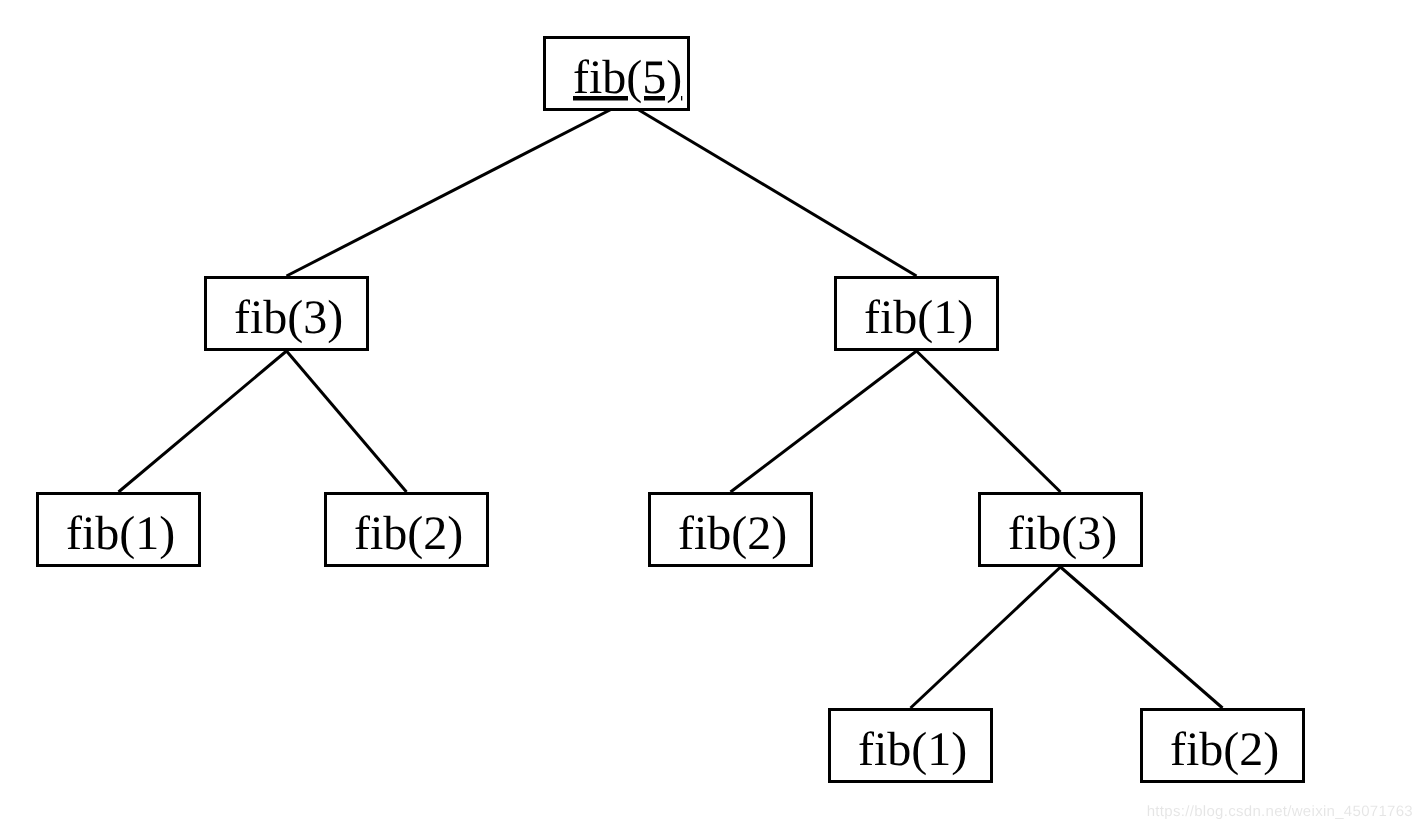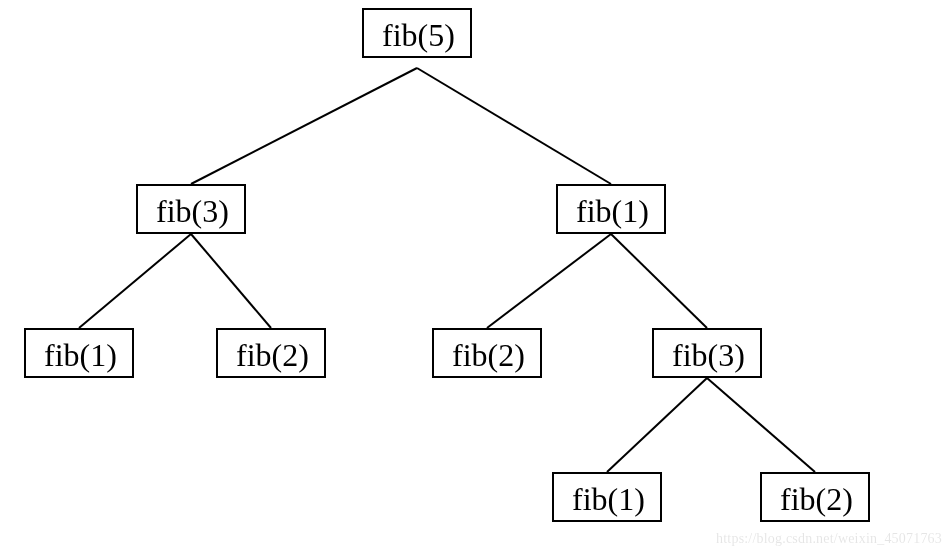--- a/index.html
+++ b/index.html
@@ -26,41 +26,41 @@
       pointer-events: none;
     }
     svg.edges line {
       stroke: #000000;
       stroke-width: 2;
     }
     .watermark {
       position: absolute;
       right: 10px;
       bottom: 6px;
-      font-family: Liberation Serif, serif;
-      font-size: 14px;
+      font-family: Liberation Sans, sans-serif;
+      font-size: 10px;
       color: rgba(0,0,0,0.10);
       letter-spacing: 0.2px;
     }
   </style>
 </head>
 <body>
 
 <svg class="edges">
     <line x1="417" y1="68" x2="191" y2="184"></line>
     <line x1="417" y1="68" x2="611" y2="184"></line>
     <line x1="191" y1="234" x2="79" y2="328"></line>
     <line x1="191" y1="234" x2="271" y2="328"></line>
     <line x1="611" y1="234" x2="487" y2="328"></line>
     <line x1="611" y1="234" x2="707" y2="328"></line>
     <line x1="707" y1="378" x2="607" y2="472"></line>
     <line x1="707" y1="378" x2="815" y2="472"></line>
   </svg>
 
-<div class="node" style="left: 362px; top: 8px; width: 110px; height: 50px; line-height: 42px;">fib(5)</div>
+<div class="node" style="left: 362px; top: 24px; width: 98px; height: 50px; line-height: 42px; text-decoration: underline;">fib(5)</div>
 <div class="node" style="left: 136px; top: 184px; width: 110px; height: 50px; line-height: 42px;">fib(3)</div>
 <div class="node" style="left: 556px; top: 184px; width: 110px; height: 50px; line-height: 42px;">fib(1)</div>
 <div class="node" style="left: 24px; top: 328px; width: 110px; height: 50px; line-height: 42px;">fib(1)</div>
 <div class="node" style="left: 216px; top: 328px; width: 110px; height: 50px; line-height: 42px;">fib(2)</div>
 <div class="node" style="left: 432px; top: 328px; width: 110px; height: 50px; line-height: 42px;">fib(2)</div>
 <div class="node" style="left: 652px; top: 328px; width: 110px; height: 50px; line-height: 42px;">fib(3)</div>
 <div class="node" style="left: 552px; top: 472px; width: 110px; height: 50px; line-height: 42px;">fib(1)</div>
 <div class="node" style="left: 760px; top: 472px; width: 110px; height: 50px; line-height: 42px;">fib(2)</div>
 
 <div class="watermark">https://blog.csdn.net/weixin_45071763</div>

